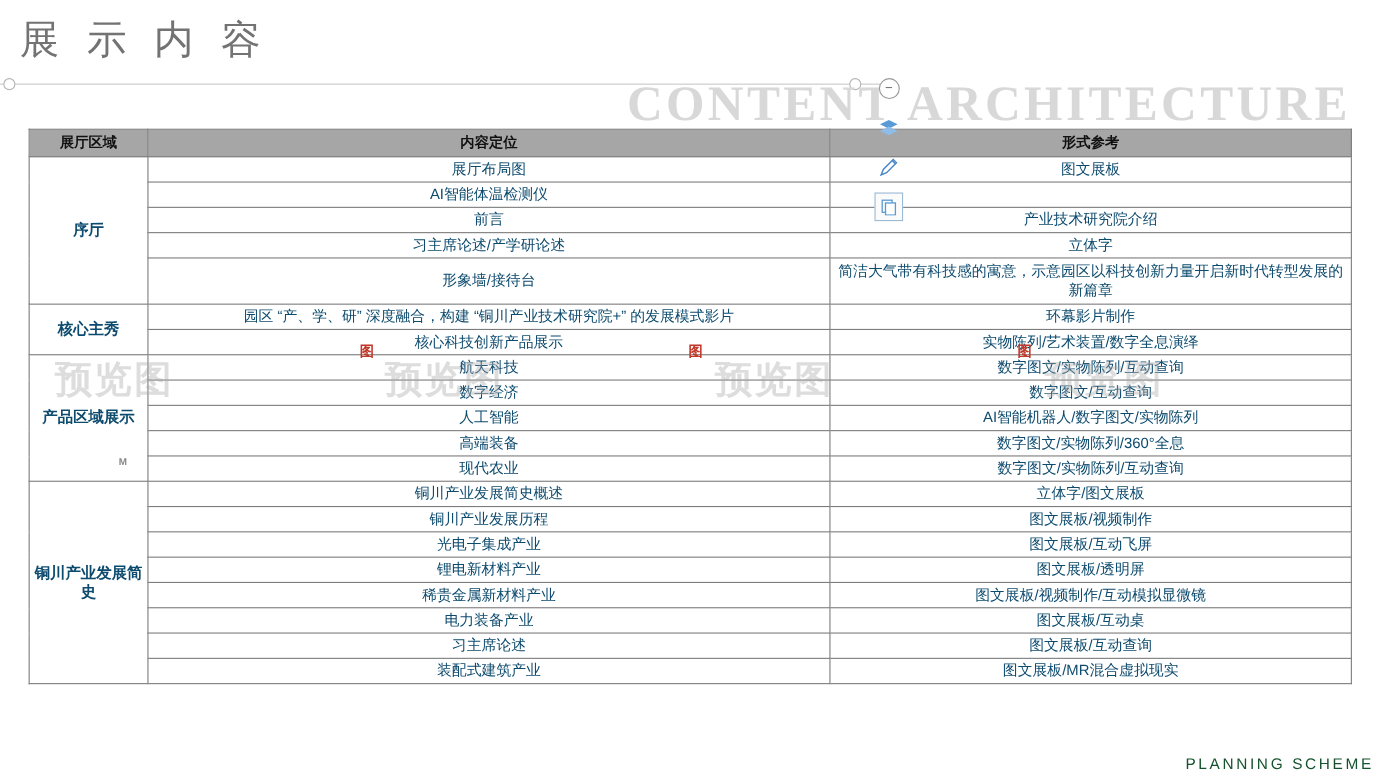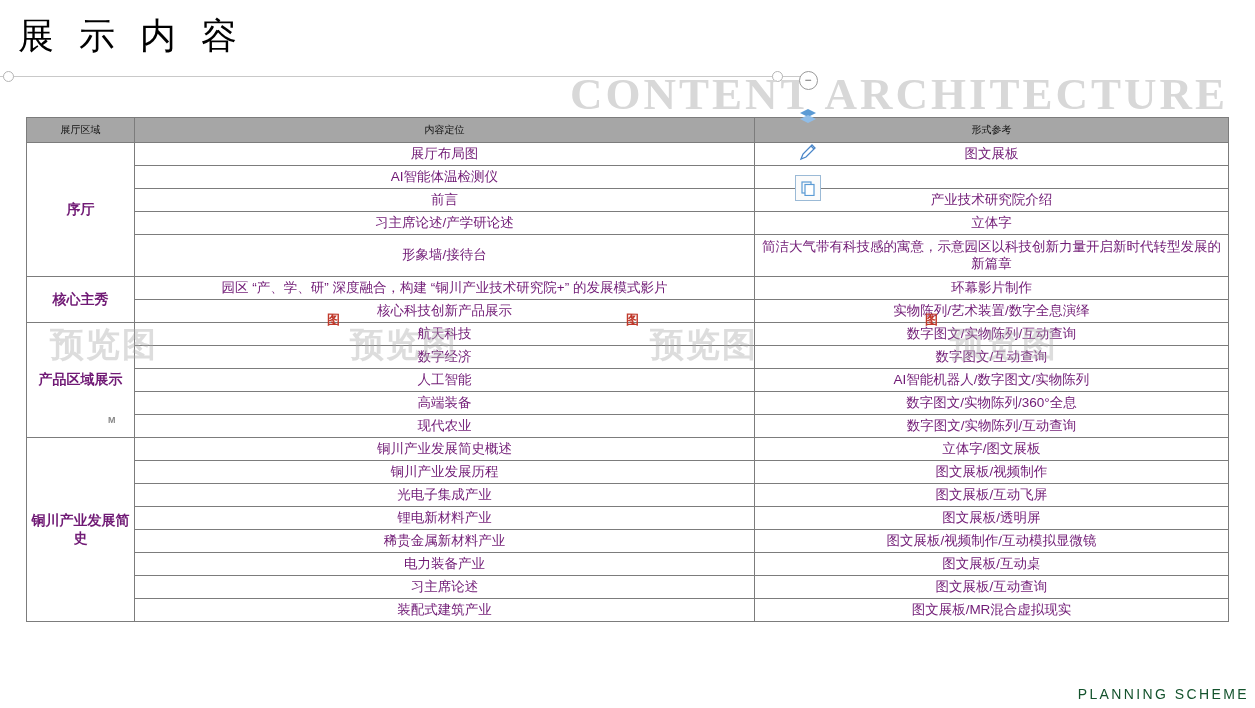--- a/index.html
+++ b/index.html
@@ -16,21 +16,21 @@
     color: #333;
   }
 
   
   #slide-title {
     position: absolute;
     left: 18px;
     top: 12px;
     font-size: 36px;
     letter-spacing: 8px;
-    color: #000000;
+    color: #737373;
     font-family: "Liberation Serif", serif;
     white-space: nowrap;
   }
   #title-rule {
     position: absolute;
     left: 0;
     top: 76px;
     width: 807px;
     height: 1px;
     background: #c9c9c9;
@@ -126,29 +126,29 @@
     table-layout: fixed;
     font-size: 13.5px;
     background: #ffffff;
   }
   #content-table td, #content-table th {
     border: 1px solid #7c7c7c;
     text-align: center;
     vertical-align: middle;
     padding: 2px 4px;
     line-height: 1.25;
-    color: #701a75;
+    color: #0c4a6e;
     background: #ffffff;
   }
   #content-table thead th {
     background: #a6a6a6;
     color: #111;
-    font-weight: normal;
+    font-weight: bold;
     height: 20px;
-    font-size: 10px;
+    font-size: 13px;
   }
   td.area-cell {
     font-weight: bold;
     font-size: 14px;
     background: #ffffff;
   }
   .col-area { width: 108px; }
   .col-pos  { width: 620px; }
   .col-form { width: 474px; }
   tr.row-h { height: 23px; }

